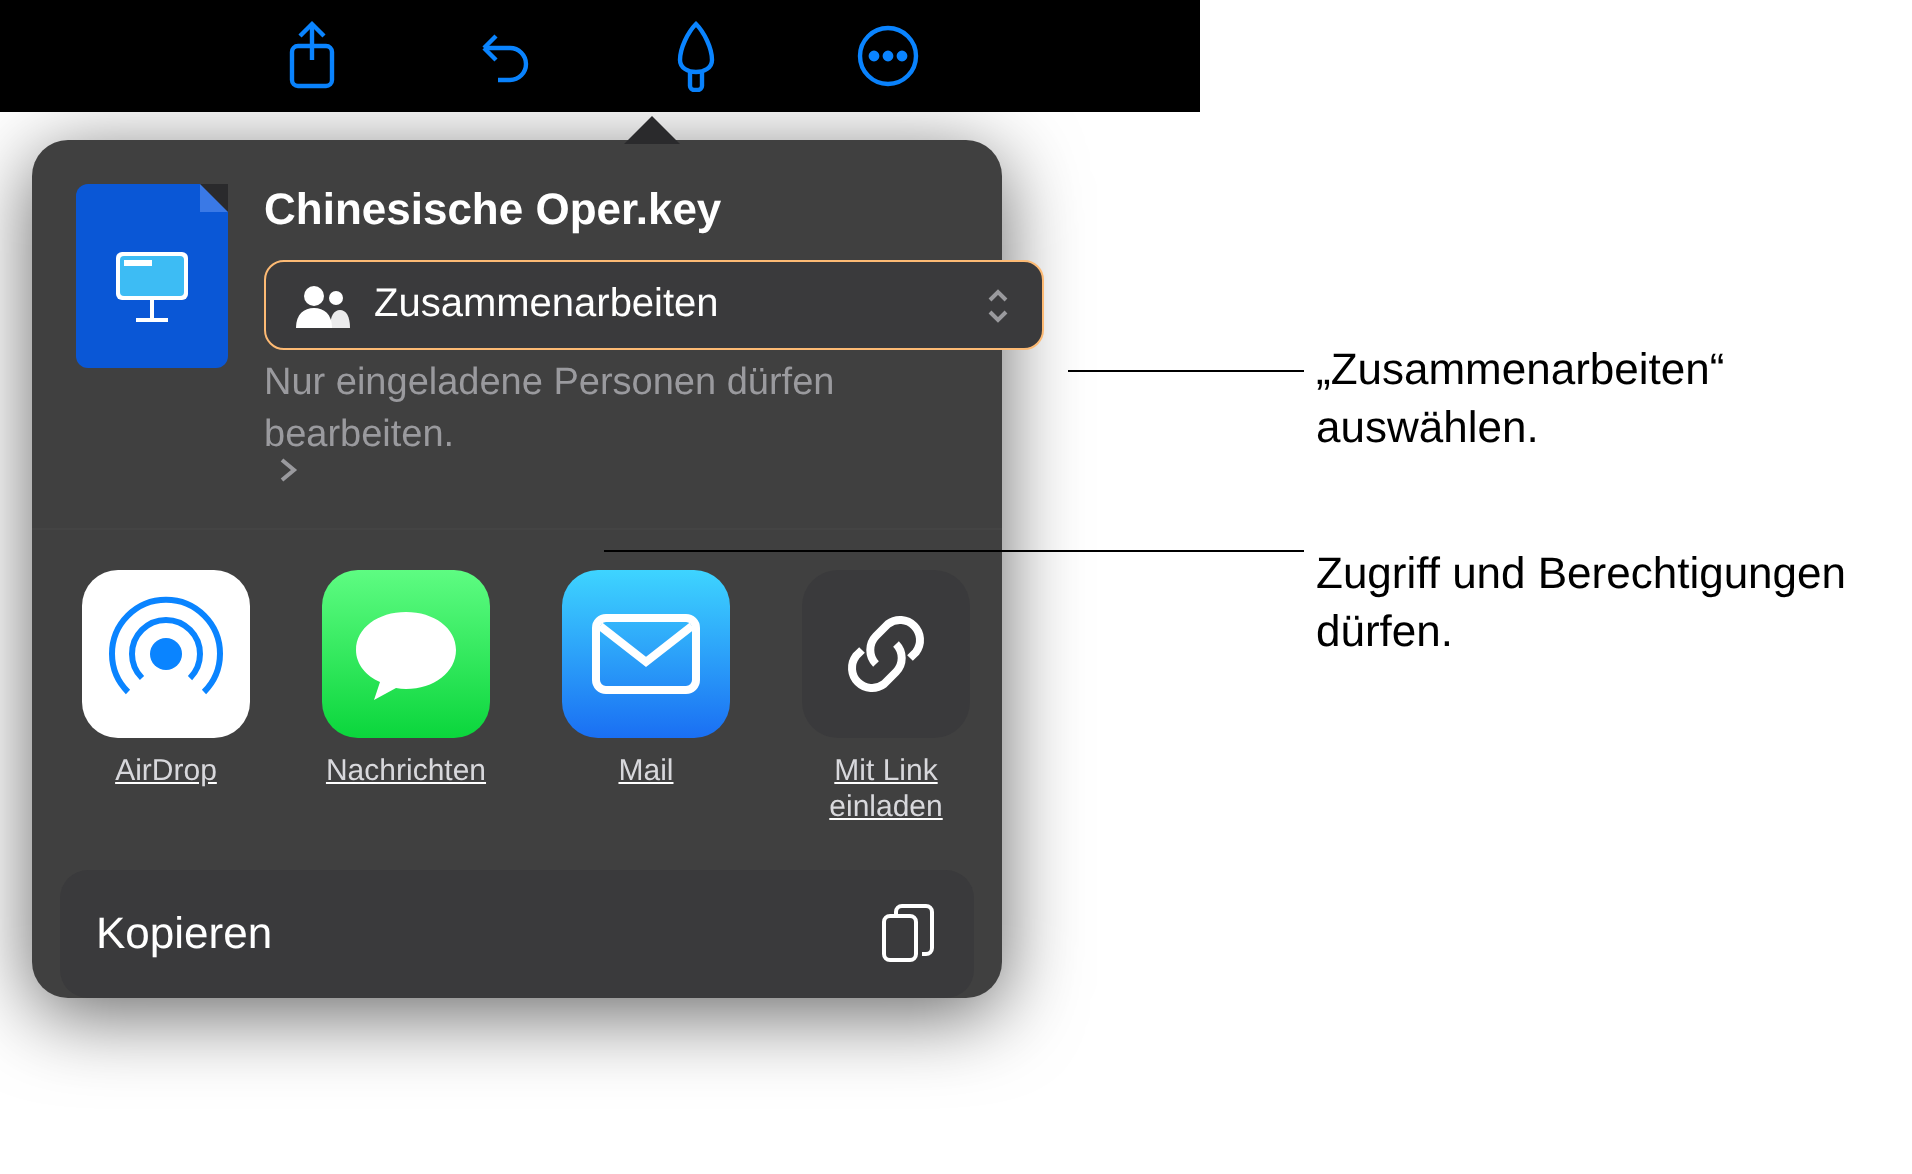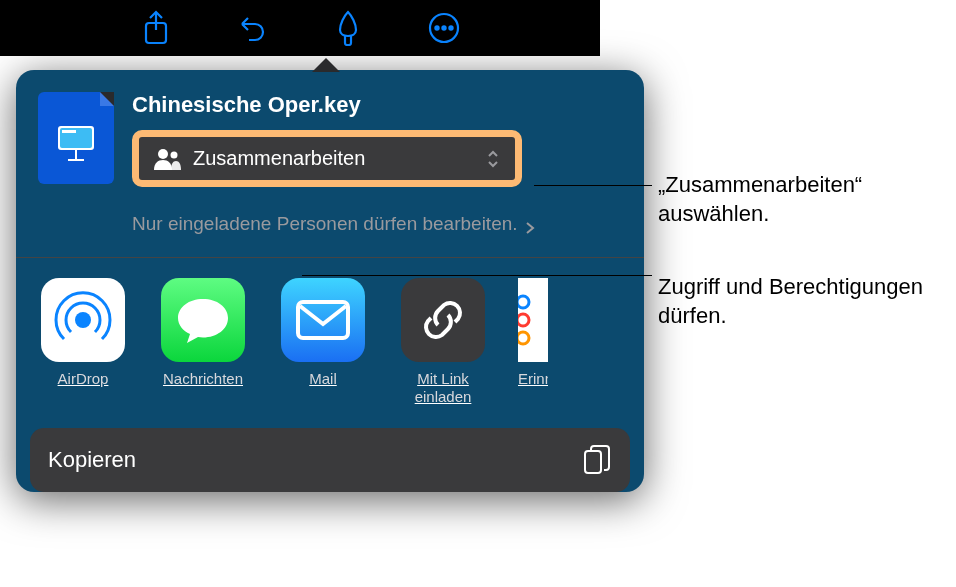--- a/index.html
+++ b/index.html
@@ -24,22 +24,22 @@
   }
   .toolbar .tb-btn {
     width: 48px; height: 48px;
     display: flex; align-items: center; justify-content: center;
     cursor: pointer;
   }
   .share-sheet {
     position: absolute;
     top: 70px;
     left: 16px;
-    width: 628px;
-    background: #0c4a6e;
+    width: 485px;
+    background: #404040;
     border-radius: 18px;
     padding: 0;
     color: #fff;
     box-shadow: 0 8px 40px rgba(0,0,0,.6);
   }
   .arrow-up {
     position: absolute;
     top: -12px;
     left: 296px;
     width: 0; height: 0;
@@ -74,31 +74,31 @@
   .file-title {
     font-size: 22px;
     font-weight: 600;
     color: #fff;
     margin-bottom: 12px;
   }
   .collab-select {
     display: flex;
     align-items: center;
     background: #3a3a3c;
-    border: 7px solid #fdba74;
+    border: 1px solid #fdba74;
     border-radius: 10px;
     padding: 10px 14px;
     cursor: pointer;
     width: 390px;
   }
   .collab-select .people-ic { margin-right: 12px; flex-shrink: 0; }
   .collab-label { font-size: 20px; color: #fff; flex: 1; }
   .collab-select .chev { margin-left: auto; }
   .permission-text {
-    margin-top: 24px;
+    margin-top: 4px;
     font-size: 19px;
     color: #9a9a9e;
     line-height: 1.35;
     display: flex;
     align-items: flex-end;
     flex-wrap: wrap;
   }
   .permission-text .chev-sm { margin-left: 6px; position: relative; top: -2px; }
   .divider {
     height: 1px;

